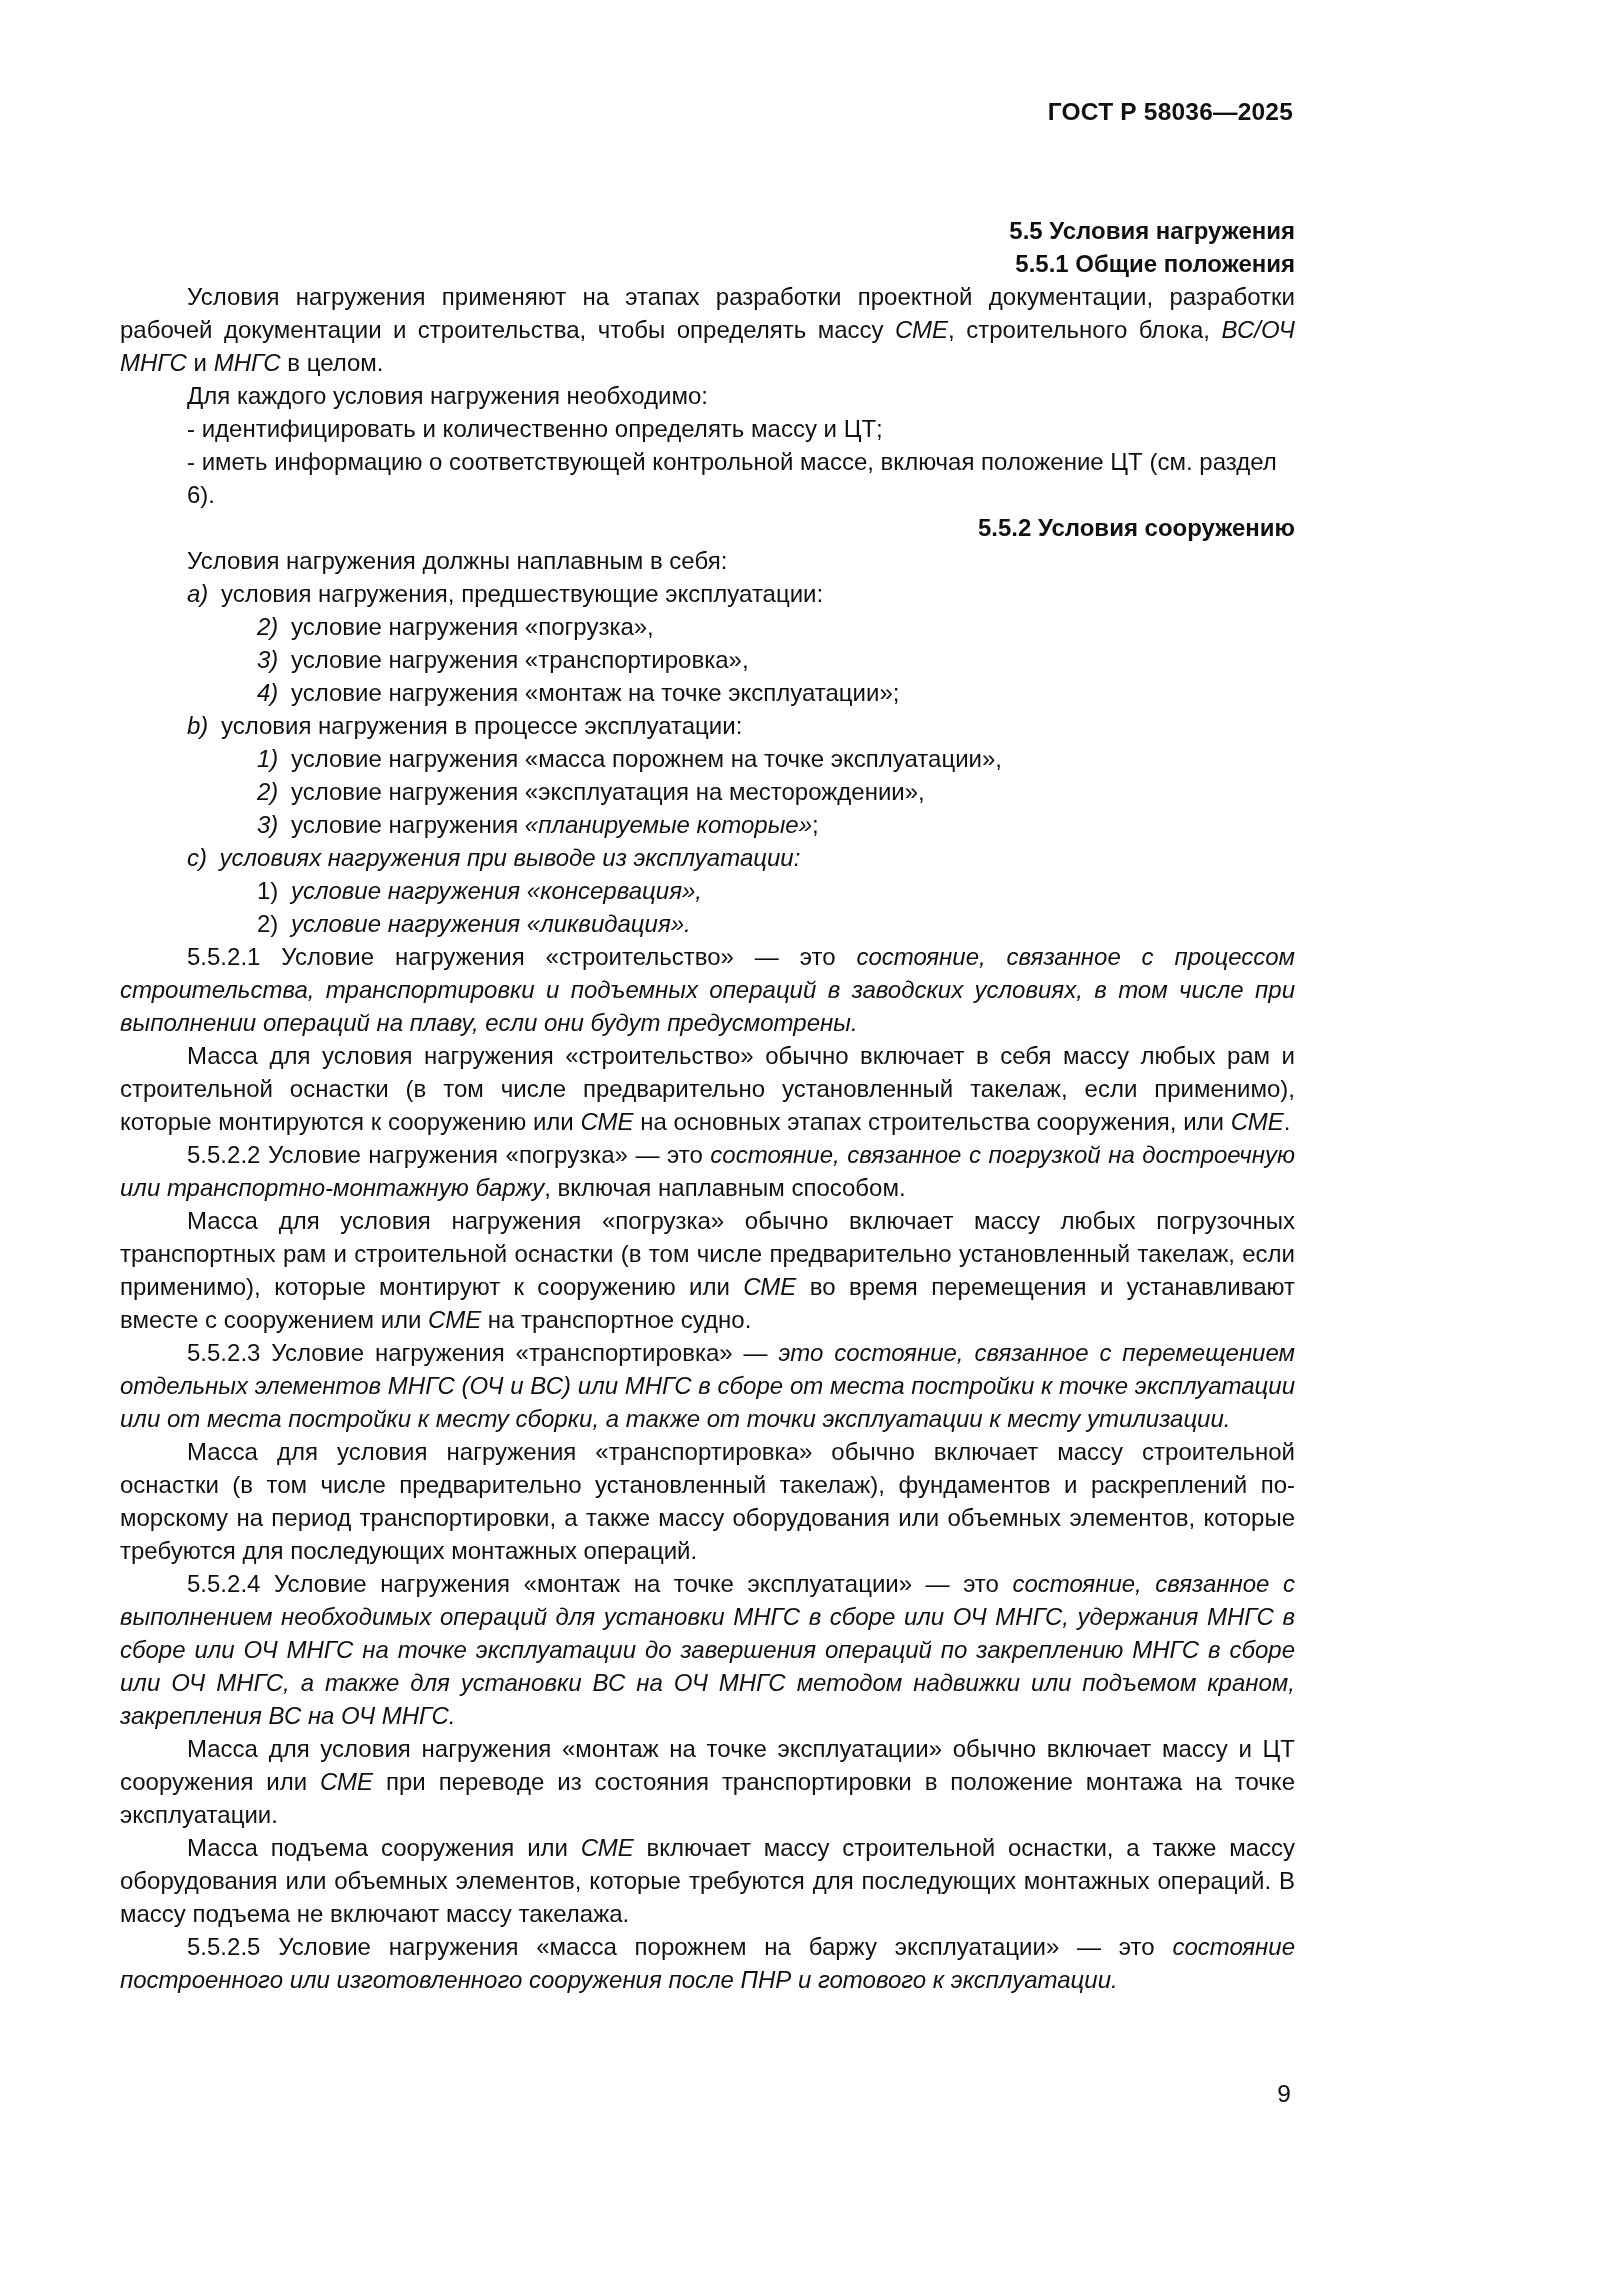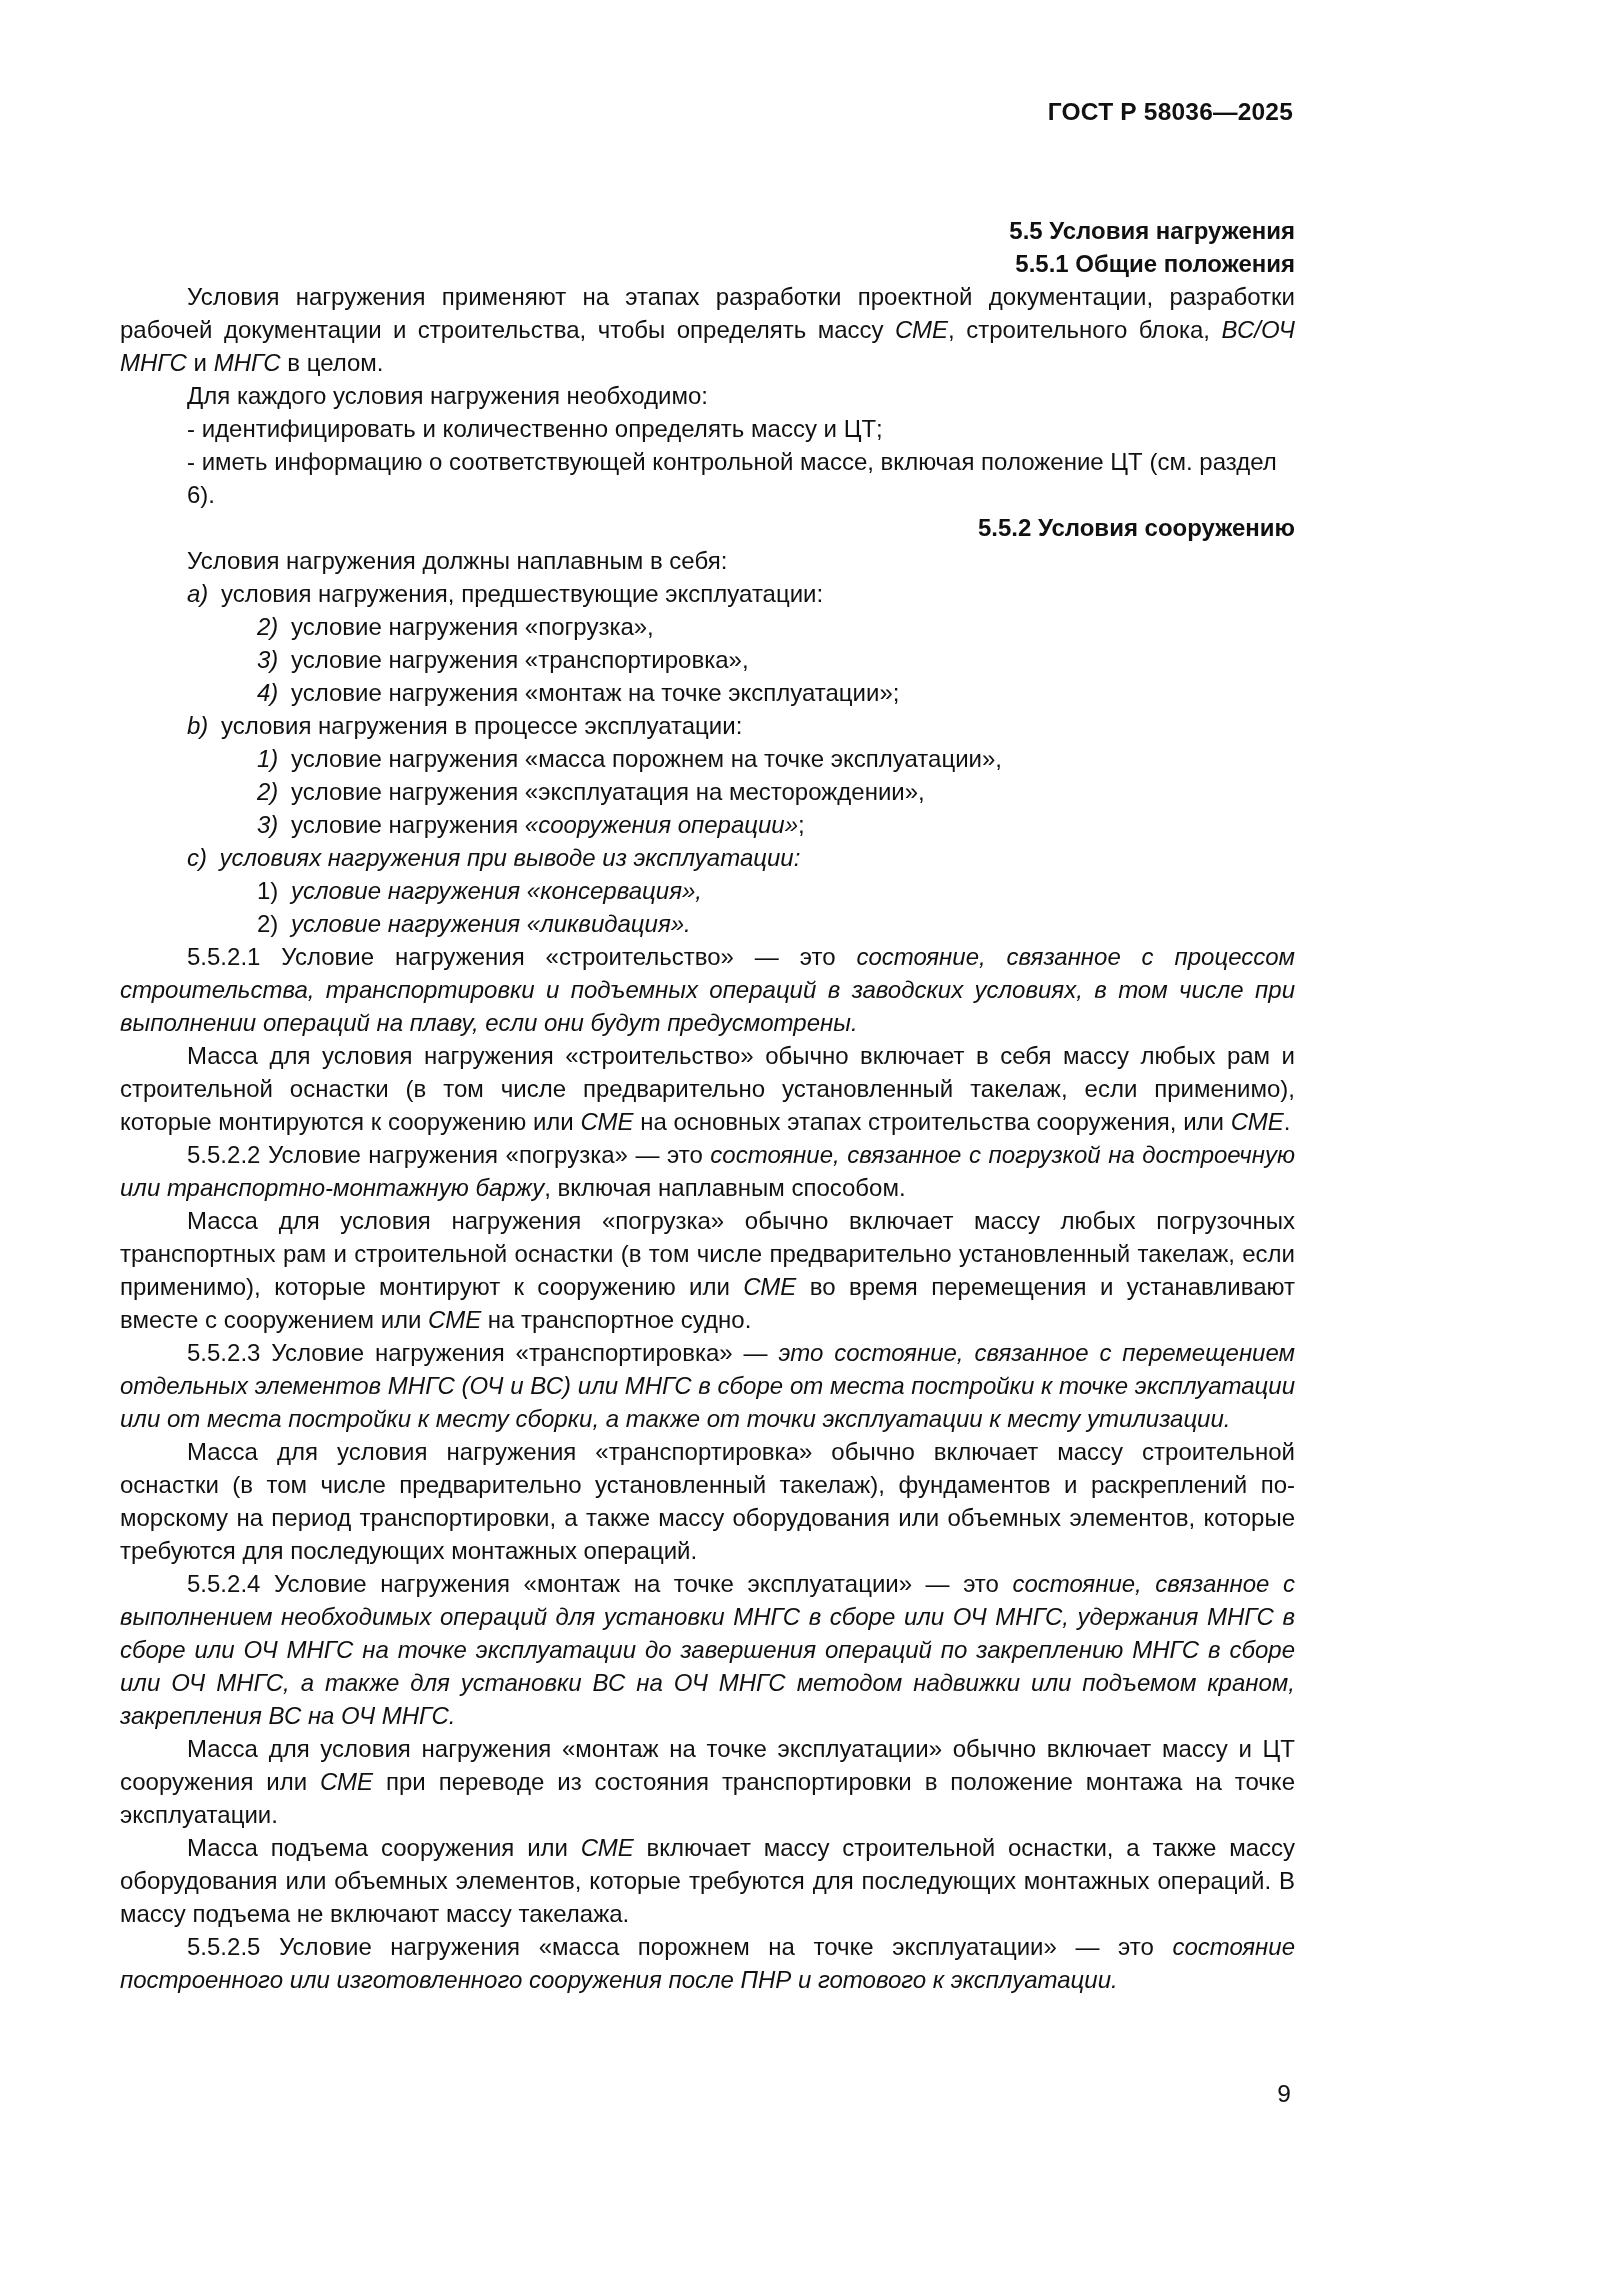--- a/index.html
+++ b/index.html
@@ -58,31 +58,31 @@
       <div class="block li1"><span>- иметь информацию о соответствующей контрольной массе, включая положение ЦТ (см. раздел 6).</span></div>
       <div class="block h"><span>5.5.2 Условия сооружению</span></div>
       <div class="block p"><span>Условия нагружения должны наплавным в себя:</span></div>
       <div class="block li1"><span class="i marker">a)</span><span> условия нагружения, предшествующие эксплуатации:</span></div>
       <div class="block li2"><span class="i marker">2)</span><span> условие нагружения «погрузка»,</span></div>
       <div class="block li2"><span class="i marker">3)</span><span> условие нагружения «транспортировка»,</span></div>
       <div class="block li2"><span class="i marker">4)</span><span> условие нагружения «монтаж на точке эксплуатации»;</span></div>
       <div class="block li1"><span class="i marker">b)</span><span> условия нагружения в процессе эксплуатации:</span></div>
       <div class="block li2"><span class="i marker">1)</span><span> условие нагружения «масса порожнем на точке эксплуатации»,</span></div>
       <div class="block li2"><span class="i marker">2)</span><span> условие нагружения «эксплуатация на месторождении»,</span></div>
-      <div class="block li2"><span class="i marker">3)</span><span> условие нагружения </span><span class="i">«сооружения операции»</span><span>;</span></div>
+      <div class="block li2"><span class="i marker">3)</span><span> условие нагружения </span><span class="i">«планируемые которые»</span><span>;</span></div>
       <div class="block li1"><span class="i marker">с)</span><span class="i"> условиях нагружения при выводе из эксплуатации:</span></div>
       <div class="block li2"><span class="marker">1)</span><span class="i"> условие нагружения «консервация»,</span></div>
       <div class="block li2"><span class="marker">2)</span><span class="i"> условие нагружения «ликвидация».</span></div>
       <div class="block p"><span>5.5.2.1 Условие нагружения «строительство» — это </span><span class="i">состояние, связанное с процессом строительства, транспортировки и подъемных операций в заводских условиях, в том числе при выполнении операций на плаву, если они будут предусмотрены.</span></div>
       <div class="block p"><span>Масса для условия нагружения «строительство» обычно включает в себя массу любых рам и строительной оснастки (в том числе предварительно установленный такелаж, если применимо), которые монтируются к сооружению или </span><span class="i">СМЕ</span><span> на основных этапах строительства сооружения, или </span><span class="i">СМЕ</span><span>.</span></div>
       <div class="block p"><span>5.5.2.2 Условие нагружения «погрузка» — это </span><span class="i">состояние, связанное с погрузкой на достроечную или транспортно-монтажную баржу</span><span>, включая наплавным способом.</span></div>
       <div class="block p"><span>Масса для условия нагружения «погрузка» обычно включает массу любых погрузочных транспортных рам и строительной оснастки (в том числе предварительно установленный такелаж, если применимо), которые монтируют к сооружению или </span><span class="i">СМЕ</span><span> во время перемещения и устанавливают вместе с сооружением или </span><span class="i">СМЕ</span><span> на транспортное судно.</span></div>
       <div class="block p"><span>5.5.2.3 Условие нагружения «транспортировка» — </span><span class="i">это состояние, связанное с перемещением отдельных элементов МНГС (ОЧ и ВС) или МНГС в сборе от места постройки к точке эксплуатации или от места постройки к месту сборки, а также от точки эксплуатации к месту утилизации.</span></div>
       <div class="block p"><span>Масса для условия нагружения «транспортировка» обычно включает массу строительной оснастки (в том числе предварительно установленный такелаж), фундаментов и раскреплений по-морскому на период транспортировки, а также массу оборудования или объемных элементов, которые требуются для последующих монтажных операций.</span></div>
       <div class="block p"><span>5.5.2.4 Условие нагружения «монтаж на точке эксплуатации» — это </span><span class="i">состояние, связанное с выполнением необходимых операций для установки МНГС в сборе или ОЧ МНГС, удержания МНГС в сборе или ОЧ МНГС на точке эксплуатации до завершения операций по закреплению МНГС в сборе или ОЧ МНГС, а также для установки ВС на ОЧ МНГС методом надвижки или подъемом краном, закрепления ВС на ОЧ МНГС.</span></div>
       <div class="block p"><span>Масса для условия нагружения «монтаж на точке эксплуатации» обычно включает массу и ЦТ сооружения или </span><span class="i">СМЕ</span><span> при переводе из состояния транспортировки в положение монтажа на точке эксплуатации.</span></div>
       <div class="block p"><span>Масса подъема сооружения или </span><span class="i">СМЕ</span><span> включает массу строительной оснастки, а также массу оборудования или объемных элементов, которые требуются для последующих монтажных операций. В массу подъема не включают массу такелажа.</span></div>
-      <div class="block p"><span>5.5.2.5 Условие нагружения «масса порожнем на точке эксплуатации» — это </span><span class="i">состояние построенного или изготовленного сооружения после ПНР и готового к эксплуатации.</span></div>
+      <div class="block p"><span>5.5.2.5 Условие нагружения «масса порожнем на баржу эксплуатации» — это </span><span class="i">состояние построенного или изготовленного сооружения после ПНР и готового к эксплуатации.</span></div>
     </div>
 
   <div class="page-number">9</div>
 </div>
 
 
 </body></html>

